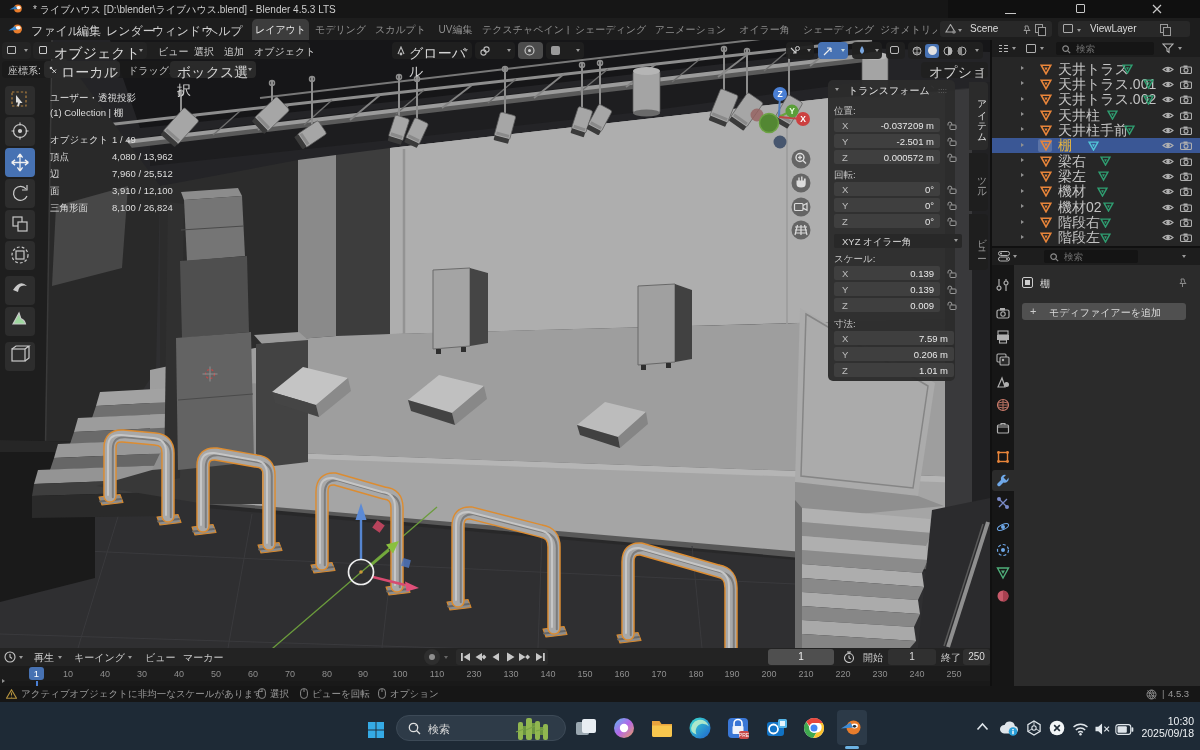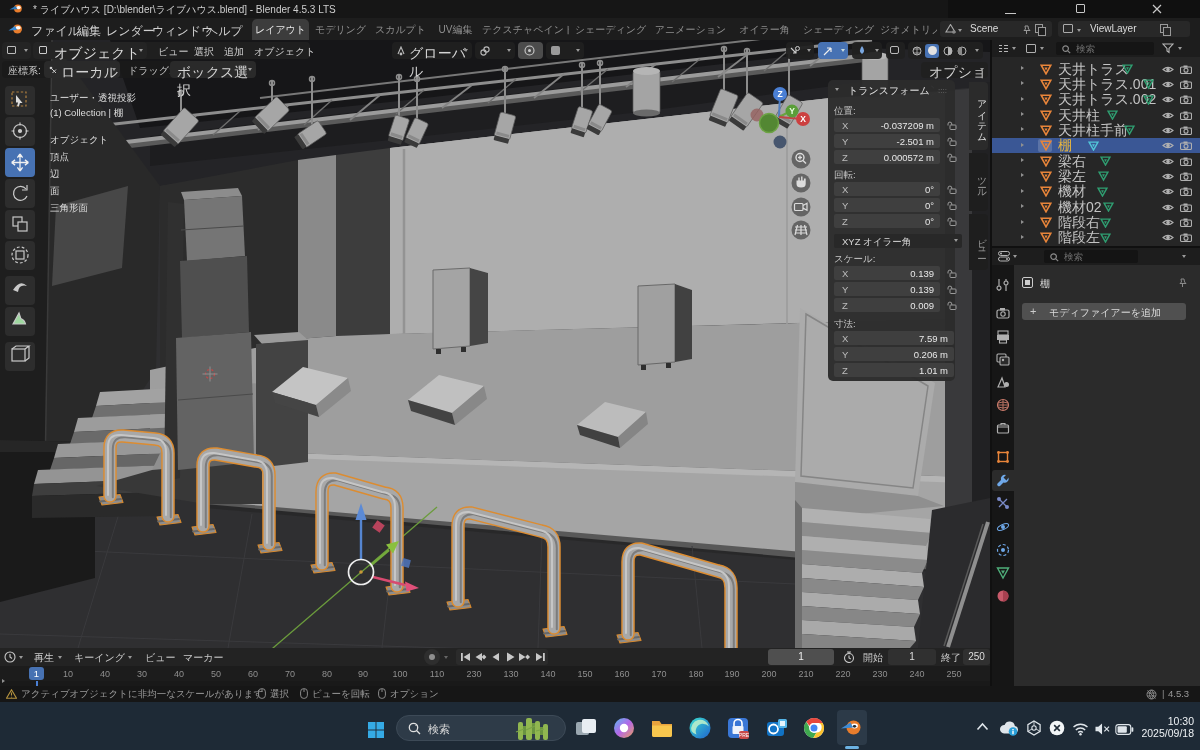--- a/index.html
+++ b/index.html
@@ -476,20 +476,21 @@
       <div class="vdd" style="left:170px;top:21px;width:86px;height:17px;background:#2a2a2a">
 <span class="abs" style="left:7px;top:3px">ボックス選択</span>
         <i class="dn" style="right:4px;top:7px"></i>
       </div>
       <div class="vdd" style="left:921px;top:22px;width:67px;height:16px;background:#202020">
 <span class="abs" style="left:8px;top:2px">オプション</span>
         <i class="dn" style="right:4px;top:6px"></i>
       </div>
       <div class="abs" style="left:50px;top:50px;color:#dedede;font-size:9.5px;line-height:15px">ユーザー・透視投影<br>(1) Collection | 棚</div>
 <div class="abs" style="left:50px;top:91px;color:#dedede;font-size:9.5px;line-height:17px">オブジェクト<br>頂点<br>辺<br>面<br>三角形面</div>
+<div class="abs" style="left:112px;top:91px;color:#dedede;font-size:9.5px;line-height:17px">1 / 49<br>4,080 / 13,962<br>7,960 / 25,512<br>3,910 / 12,100<br>8,100 / 26,824</div>
       <div class="abs" style="left:5px;top:46px;width:32px;height:290px">
         <div class="abs" style="left:0;top:0px;width:30px;height:29px;background:#2d2d2d;border-radius:4px"></div>
         <div class="abs" style="left:0;top:31px;width:30px;height:29px;background:#2d2d2d;border-radius:4px"></div>
         <div class="abs" style="left:0;top:62px;width:30px;height:29px;background:#4772b3;border-radius:4px"></div>
         <div class="abs" style="left:0;top:93px;width:30px;height:29px;background:#2d2d2d;border-radius:4px"></div>
         <div class="abs" style="left:0;top:124px;width:30px;height:29px;background:#2d2d2d;border-radius:4px"></div>
         <div class="abs" style="left:0;top:155px;width:30px;height:29px;background:#2d2d2d;border-radius:4px"></div>
         <div class="abs" style="left:0;top:190px;width:30px;height:29px;background:#2d2d2d;border-radius:4px"></div>
         <div class="abs" style="left:0;top:221px;width:30px;height:29px;background:#2d2d2d;border-radius:4px"></div>
         <div class="abs" style="left:0;top:256px;width:30px;height:29px;background:#2d2d2d;border-radius:4px"></div>

